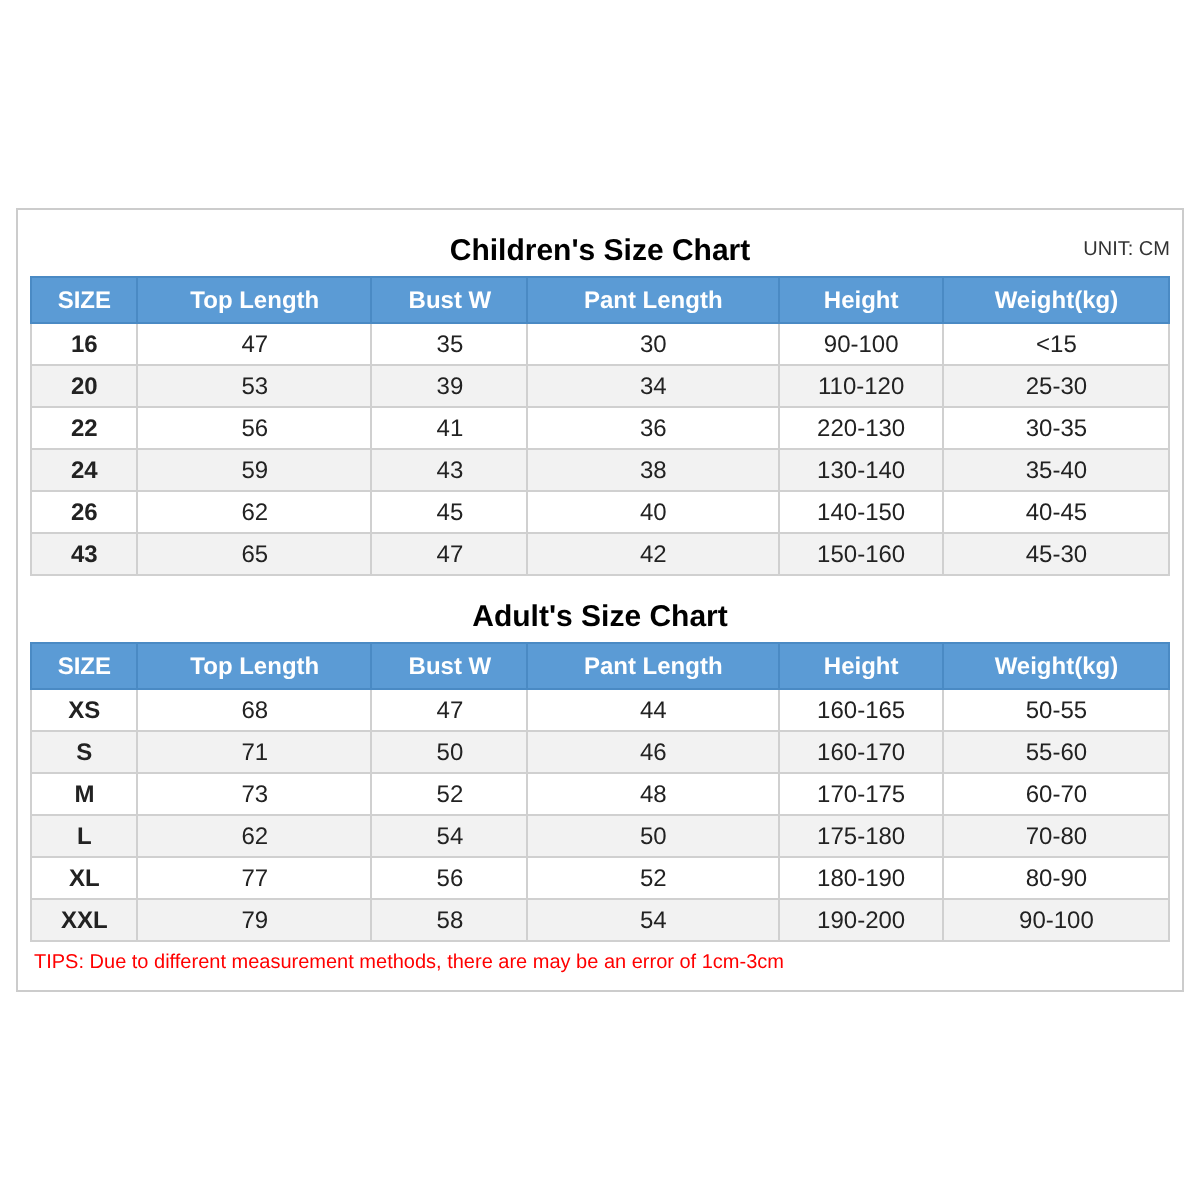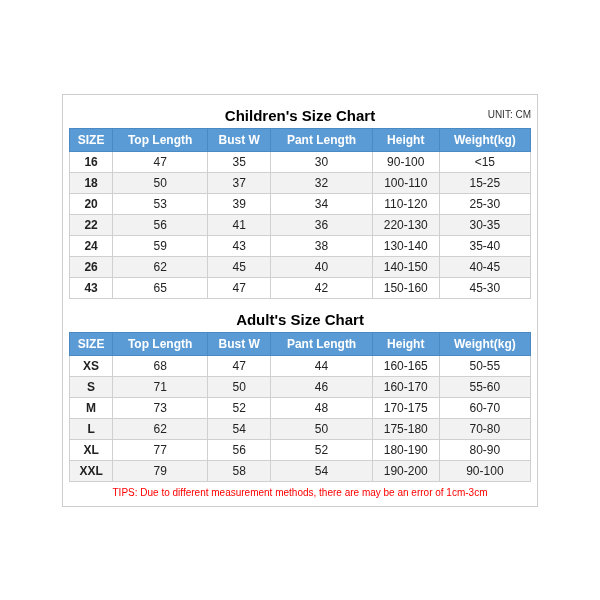--- a/index.html
+++ b/index.html
@@ -7,21 +7,21 @@
       font-family: Arial, sans-serif;
       background: #fff;
       display: flex;
       justify-content: center;
       align-items: center;
       width: 600px;
       height: 600px;
       overflow: hidden;
     }
     .container {
-      width: 476px;
+      width: 584px;
       border: 1px solid #ccc;
       background: #fff;
       padding: 6px;
     }
     .section-title {
       text-align: center;
       font-weight: bold;
       font-size: 15px;
       padding: 6px 0 4px 0;
       background: #fff;
@@ -59,21 +59,21 @@
     tr:nth-child(even) td {
       background: #f2f2f2;
     }
     tr:nth-child(odd) td {
       background: #ffffff;
     }
     td:first-child {
       font-weight: bold;
     }
     .tips {
-      text-align: center;
+      text-align: left;
       color: red;
       font-size: 10px;
       padding: 5px 2px 2px 2px;
     }
     .section-gap {
       height: 6px;
     }
   </style>
 </head>
 <body>
@@ -99,28 +99,20 @@
     <tbody id="children-tbody">
     <tr>
           <td>16</td>
           <td>47</td>
           <td>35</td>
           <td>30</td>
           <td>90-100</td>
           <td>&lt;15</td>
         </tr>
         <tr>
-          <td>18</td>
-          <td>50</td>
-          <td>37</td>
-          <td>32</td>
-          <td>100-110</td>
-          <td>15-25</td>
-        </tr>
-        <tr>
           <td>20</td>
           <td>53</td>
           <td>39</td>
           <td>34</td>
           <td>110-120</td>
           <td>25-30</td>
         </tr>
         <tr>
           <td>22</td>
           <td>56</td>

